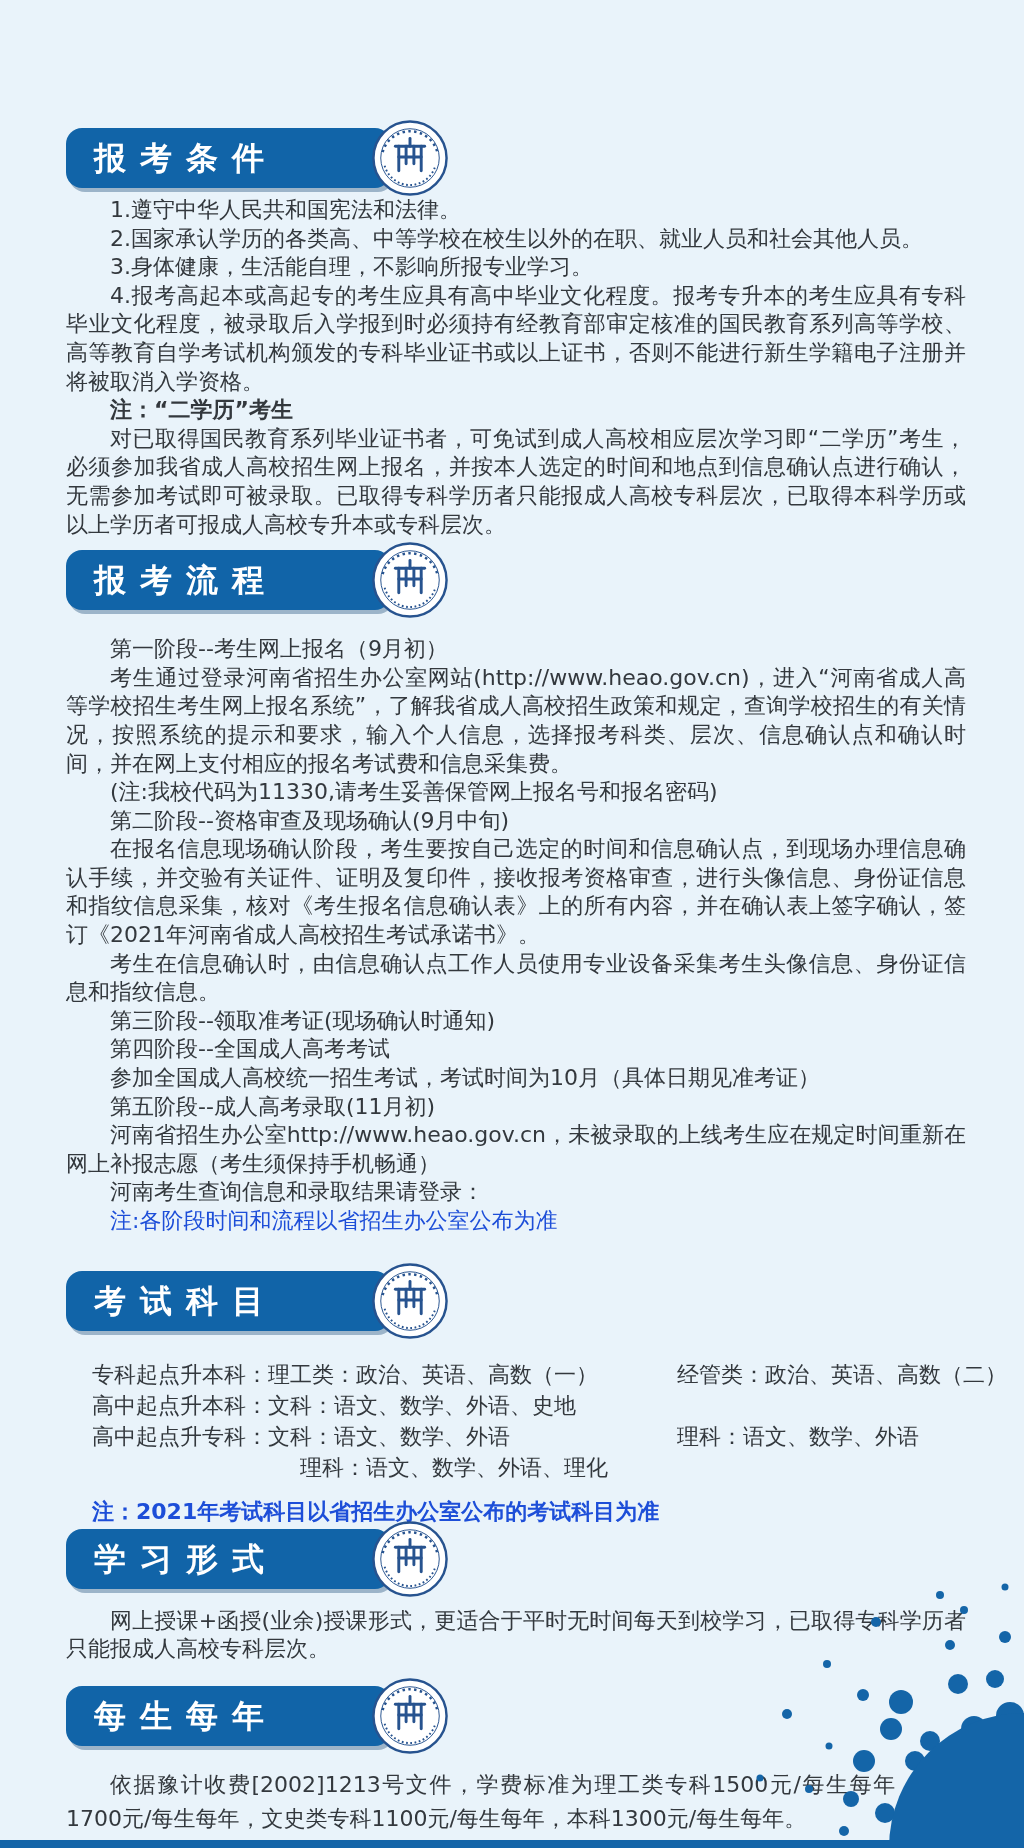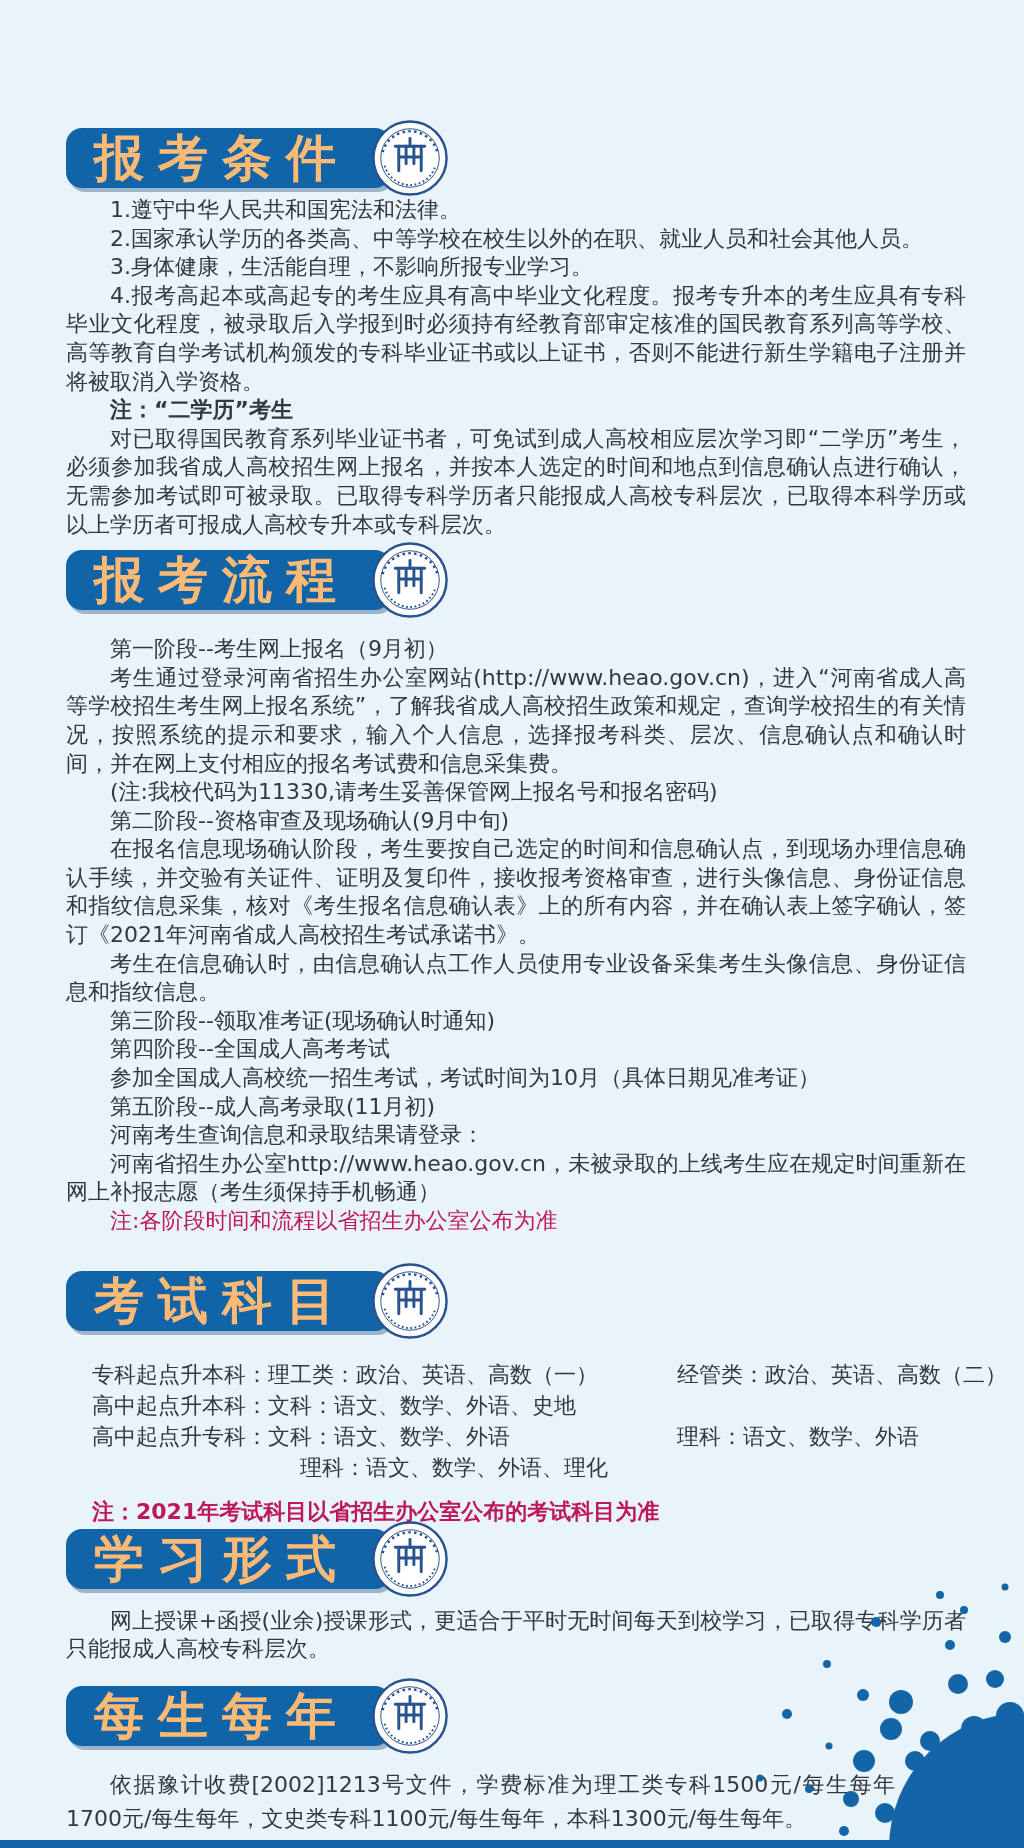--- a/index.html
+++ b/index.html
@@ -19,22 +19,22 @@
     position:relative;
     margin-left:66px;
     width:330px;height:60px;
   }
   .banner{
     position:absolute;left:0;top:0;
     width:325px;height:60px;
     background:#1164a8;
     border-radius:16px;
     box-shadow:3px 4px 0 rgba(13,62,108,0.35);
-    color:#fdba74;
-    font-size:50px;font-weight:bold;
+    color:#ffffff;
+    font-size:32px;font-weight:bold;
     letter-spacing:14px;
     line-height:60px;
     padding-left:28px;
     box-sizing:border-box;
     white-space:nowrap;
   }
   .seal{
     position:absolute;left:305px;top:-9px;
     width:78px;height:78px;
   }
@@ -42,21 +42,21 @@
   .txt{
     margin-left:66px;
     width:900px;
     color:#33383d;
     font-size:22px;
     line-height:28.6px;
     text-align:justify;
   }
   .txt p{margin:0;text-indent:2em;}
   .bold{font-weight:bold;}
-  .red{color:#be185d;}
+  .red{color:#1d4ed8;}
   
   .subjects{margin-left:92px;width:900px;color:#33383d;font-size:22px;}
   .srow{position:relative;line-height:31px;height:31px;white-space:nowrap;}
   .srow .col2{position:absolute;left:585px;top:0;}
   .srow.r3{margin-left:208px;}
   .subj-note{margin-top:14px;font-weight:bold;line-height:30px;}
   
   .deco-dots{position:absolute;right:0;bottom:0;width:380px;height:500px;pointer-events:none;}
   .corner-disc{
     position:absolute;right:-135px;bottom:-135px;
@@ -136,22 +136,22 @@
     <p>第一阶段--考生网上报名（9月初）</p>
     <p>考生通过登录河南省招生办公室网站(http://www.heao.gov.cn)，进入“河南省成人高等学校招生考生网上报名系统”，了解我省成人高校招生政策和规定，查询学校招生的有关情况，按照系统的提示和要求，输入个人信息，选择报考科类、层次、信息确认点和确认时间，并在网上支付相应的报名考试费和信息采集费。</p>
     <p>(注:我校代码为11330,请考生妥善保管网上报名号和报名密码)</p>
     <p>第二阶段--资格审查及现场确认(9月中旬)</p>
     <p>在报名信息现场确认阶段，考生要按自己选定的时间和信息确认点，到现场办理信息确认手续，并交验有关证件、证明及复印件，接收报考资格审查，进行头像信息、身份证信息和指纹信息采集，核对《考生报名信息确认表》上的所有内容，并在确认表上签字确认，签订《2021年河南省成人高校招生考试承诺书》。</p>
     <p>考生在信息确认时，由信息确认点工作人员使用专业设备采集考生头像信息、身份证信息和指纹信息。</p>
     <p>第三阶段--领取准考证(现场确认时通知)</p>
     <p>第四阶段--全国成人高考考试</p>
     <p>参加全国成人高校统一招生考试，考试时间为10月（具体日期见准考证）</p>
     <p>第五阶段--成人高考录取(11月初)</p>
+    <p>河南省招生办公室http://www.heao.gov.cn，未被录取的上线考生应在规定时间重新在网上补报志愿（考生须保持手机畅通）</p>
     <p>河南考生查询信息和录取结果请登录：</p>
-    <p>河南省招生办公室http://www.heao.gov.cn，未被录取的上线考生应在规定时间重新在网上补报志愿（考生须保持手机畅通）</p>
     <p class="red">注:各阶段时间和流程以省招生办公室公布为准</p>
   </div>
 
   <div class="sec-head mt35">
     <div class="banner">
       <span>考试科目</span>
     </div>
     <svg class="seal" viewBox="0 0 80 80">
       <circle cx="40" cy="40" r="37.5" fill="#ffffff" stroke="#27538f" stroke-width="2.5"></circle>
       <circle cx="40" cy="40" r="30" fill="none" stroke="#27538f" stroke-width="1"></circle>

